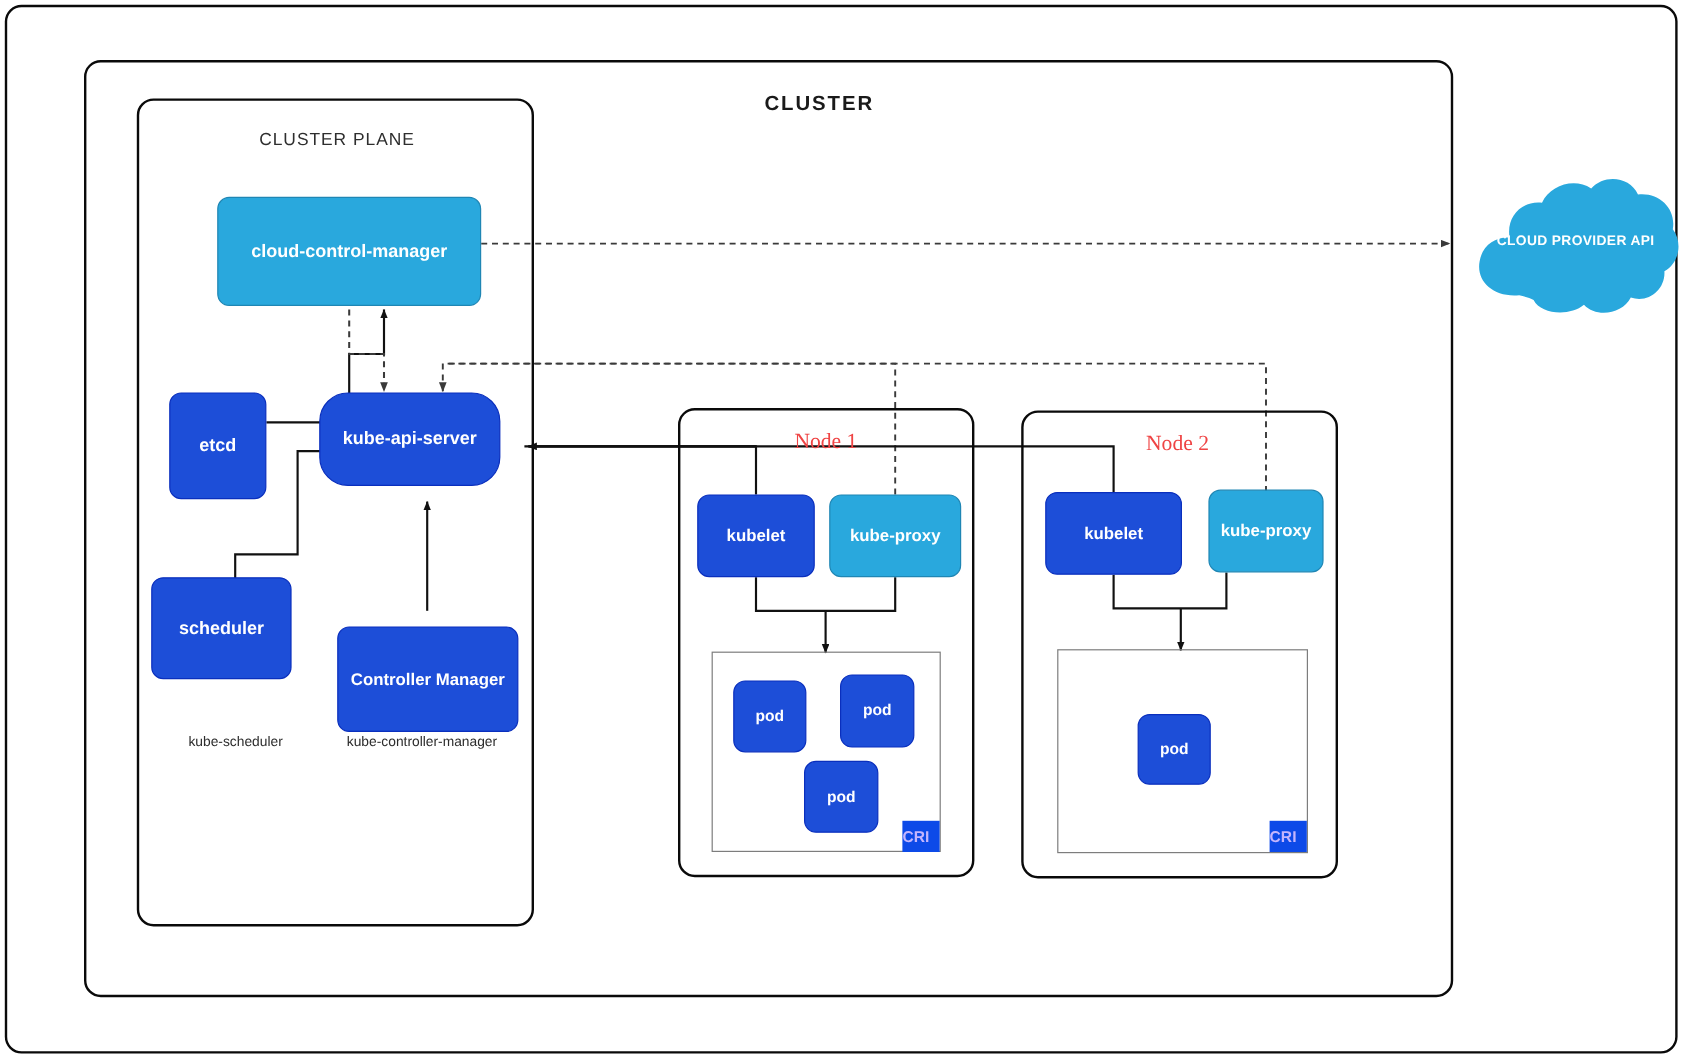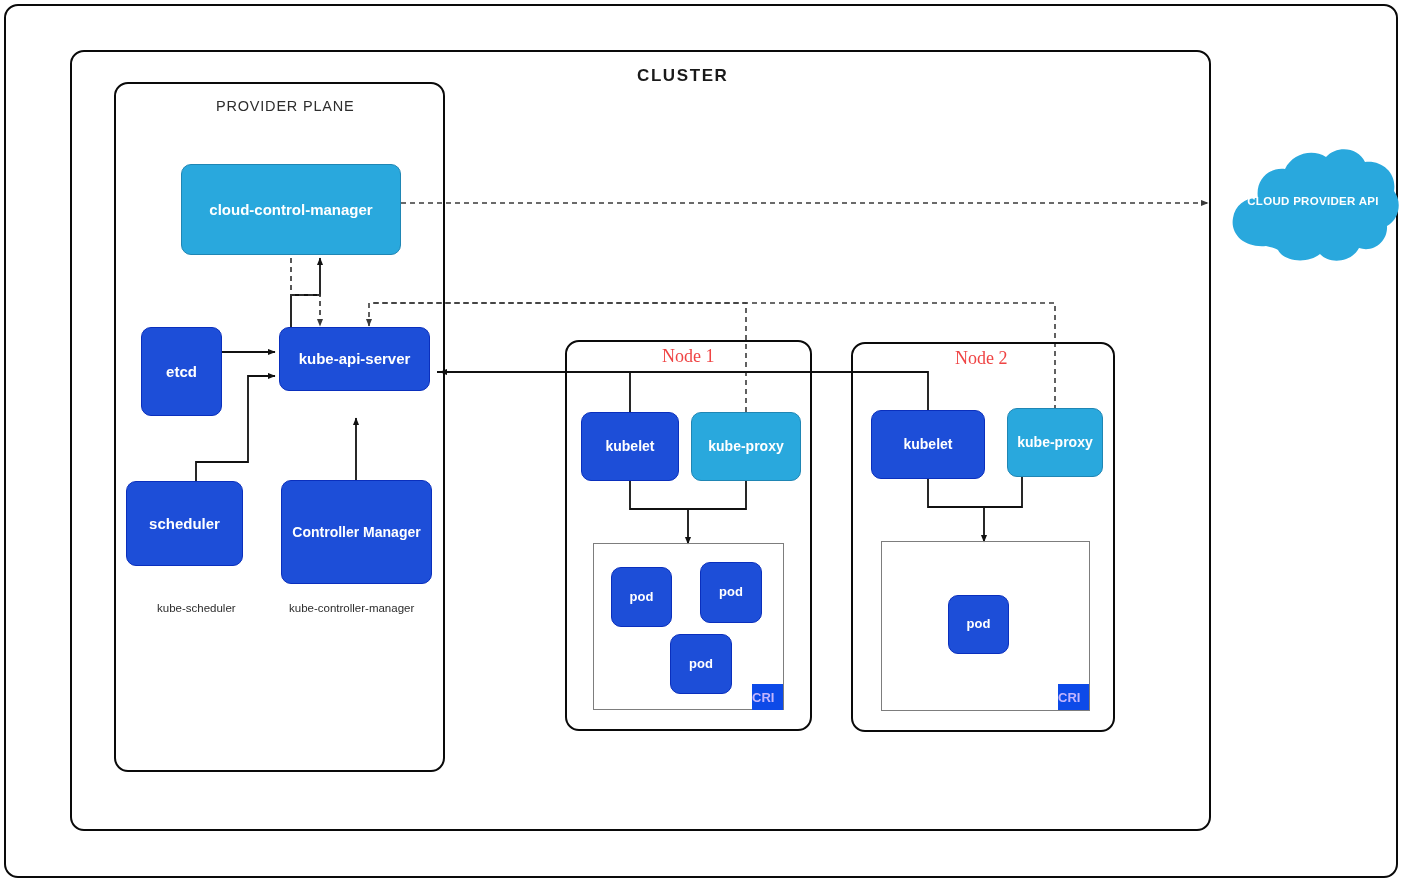--- a/index.html
+++ b/index.html
@@ -5,21 +5,21 @@
   html,body{margin:0;padding:0;background:#fff;}
   body{font-family:"Liberation Sans",sans-serif;}
   #stage{position:relative;width:1402px;height:882px;background:#ffffff;overflow:hidden;}
   #wires{position:absolute;left:0;top:0;width:1402px;height:882px;}
 
   .frame{position:absolute;border:2.5px solid #0a0a0a;border-radius:14px;background:transparent;box-sizing:border-box;}
   .frame.thin{border-width:2px;}
   .plainbox{position:absolute;border:1.6px solid #2b2b2b;background:transparent;box-sizing:border-box;}
   .plainbox.grey{border-color:#7d7d7d;}
 
-  .lbl{position:absolute;color:#1a1a1a;white-space:nowrap;}
+  .lbl{position:absolute;color:#1a1a1a;white-space:nowrap;margin-top:11px;}
   .cluster-title{font-size:17px;font-weight:bold;letter-spacing:1.6px;}
   .cp-title{font-size:14.5px;letter-spacing:.8px;color:#2e2e2e;}
   .node-title{font-family:"Liberation Serif",serif;font-size:18px;color:#ef4444;}
   .caption{font-size:11.5px;color:#2c2c2c;}
 
   .node{position:absolute;border-radius:10px;box-sizing:border-box;
         display:flex;align-items:center;justify-content:center;
         color:#fff;font-weight:bold;text-align:center;line-height:1.15;}
   .node.dark{background:#1d4ed8;border:1.5px solid #0a2fbd;}
   .node.light{background:#29a8dd;border:1.5px solid #1f86b4;}
@@ -35,21 +35,21 @@
 <body>
 
 <div id="stage">
 
   <div class="frame" style="left:4px;top:4px;width:1394px;height:874px;"></div>
 
   <div class="frame thin" style="left:70px;top:50px;width:1141px;height:781px;"></div>
   <div class="lbl cluster-title" style="left:637px;top:66px;">CLUSTER</div>
 
   <div class="frame thin" style="left:114px;top:82px;width:331px;height:690px;"></div>
-  <div class="lbl cp-title" style="left:216px;top:98px;">PROVIDER PLANE</div>
+  <div class="lbl cp-title" style="left:216px;top:98px;">CLUSTER PLANE</div>
 
   <svg id="wires" viewBox="0 0 1402 882">
     <defs>
       <marker id="ah" markerWidth="9" markerHeight="9" refX="7.4" refY="3.2" orient="auto" markerUnits="userSpaceOnUse">
         <path d="M0,0 L8,3.2 L0,6.4 z" fill="#111"></path>
       </marker>
       <marker id="ahd" markerWidth="9" markerHeight="9" refX="7.4" refY="3.2" orient="auto" markerUnits="userSpaceOnUse">
         <path d="M0,0 L8,3.2 L0,6.4 z" fill="#3a3a3a"></path>
       </marker>
     </defs>
@@ -103,30 +103,30 @@
   <div class="cloud-text" style="left:1222px;top:195px;width:182px;">CLOUD PROVIDER API</div>
 
   <div class="node light" style="left:181px;top:164px;width:220px;height:91px;font-size:15px;">
     <span>cloud-control-manager</span>
   </div>
 
   <div class="node dark" style="left:141px;top:327px;width:81px;height:89px;font-size:15px;">
     <span>etcd</span>
   </div>
 
-  <div class="node dark" style="left:279px;top:327px;width:151px;height:64px;font-size:15px;">
+  <div class="node dark" style="left:266px;top:327px;width:151px;height:78px;font-size:15px;border-radius:24px;">
     <span>kube-api-server</span>
   </div>
 
   <div class="node dark" style="left:126px;top:481px;width:117px;height:85px;font-size:15px;">
     <span>scheduler</span>
   </div>
   <div class="lbl caption" style="left:157px;top:602px;">kube-scheduler</div>
 
-  <div class="node dark" style="left:281px;top:480px;width:151px;height:104px;font-size:14px;align-items:center;">
+  <div class="node dark" style="left:281px;top:522px;width:151px;height:88px;font-size:14px;align-items:center;">
     <span>Controller Manager</span>
   </div>
   <div class="lbl caption" style="left:289px;top:602px;">kube-controller-manager</div>
 
   <div class="frame thin" style="left:565px;top:340px;width:247px;height:391px;"></div>
   <div class="lbl node-title" style="left:662px;top:346px;">Node 1</div>
 
   <div class="node dark" style="left:581px;top:412px;width:98px;height:69px;font-size:14px;">
     <span>kubelet</span>
   </div>

